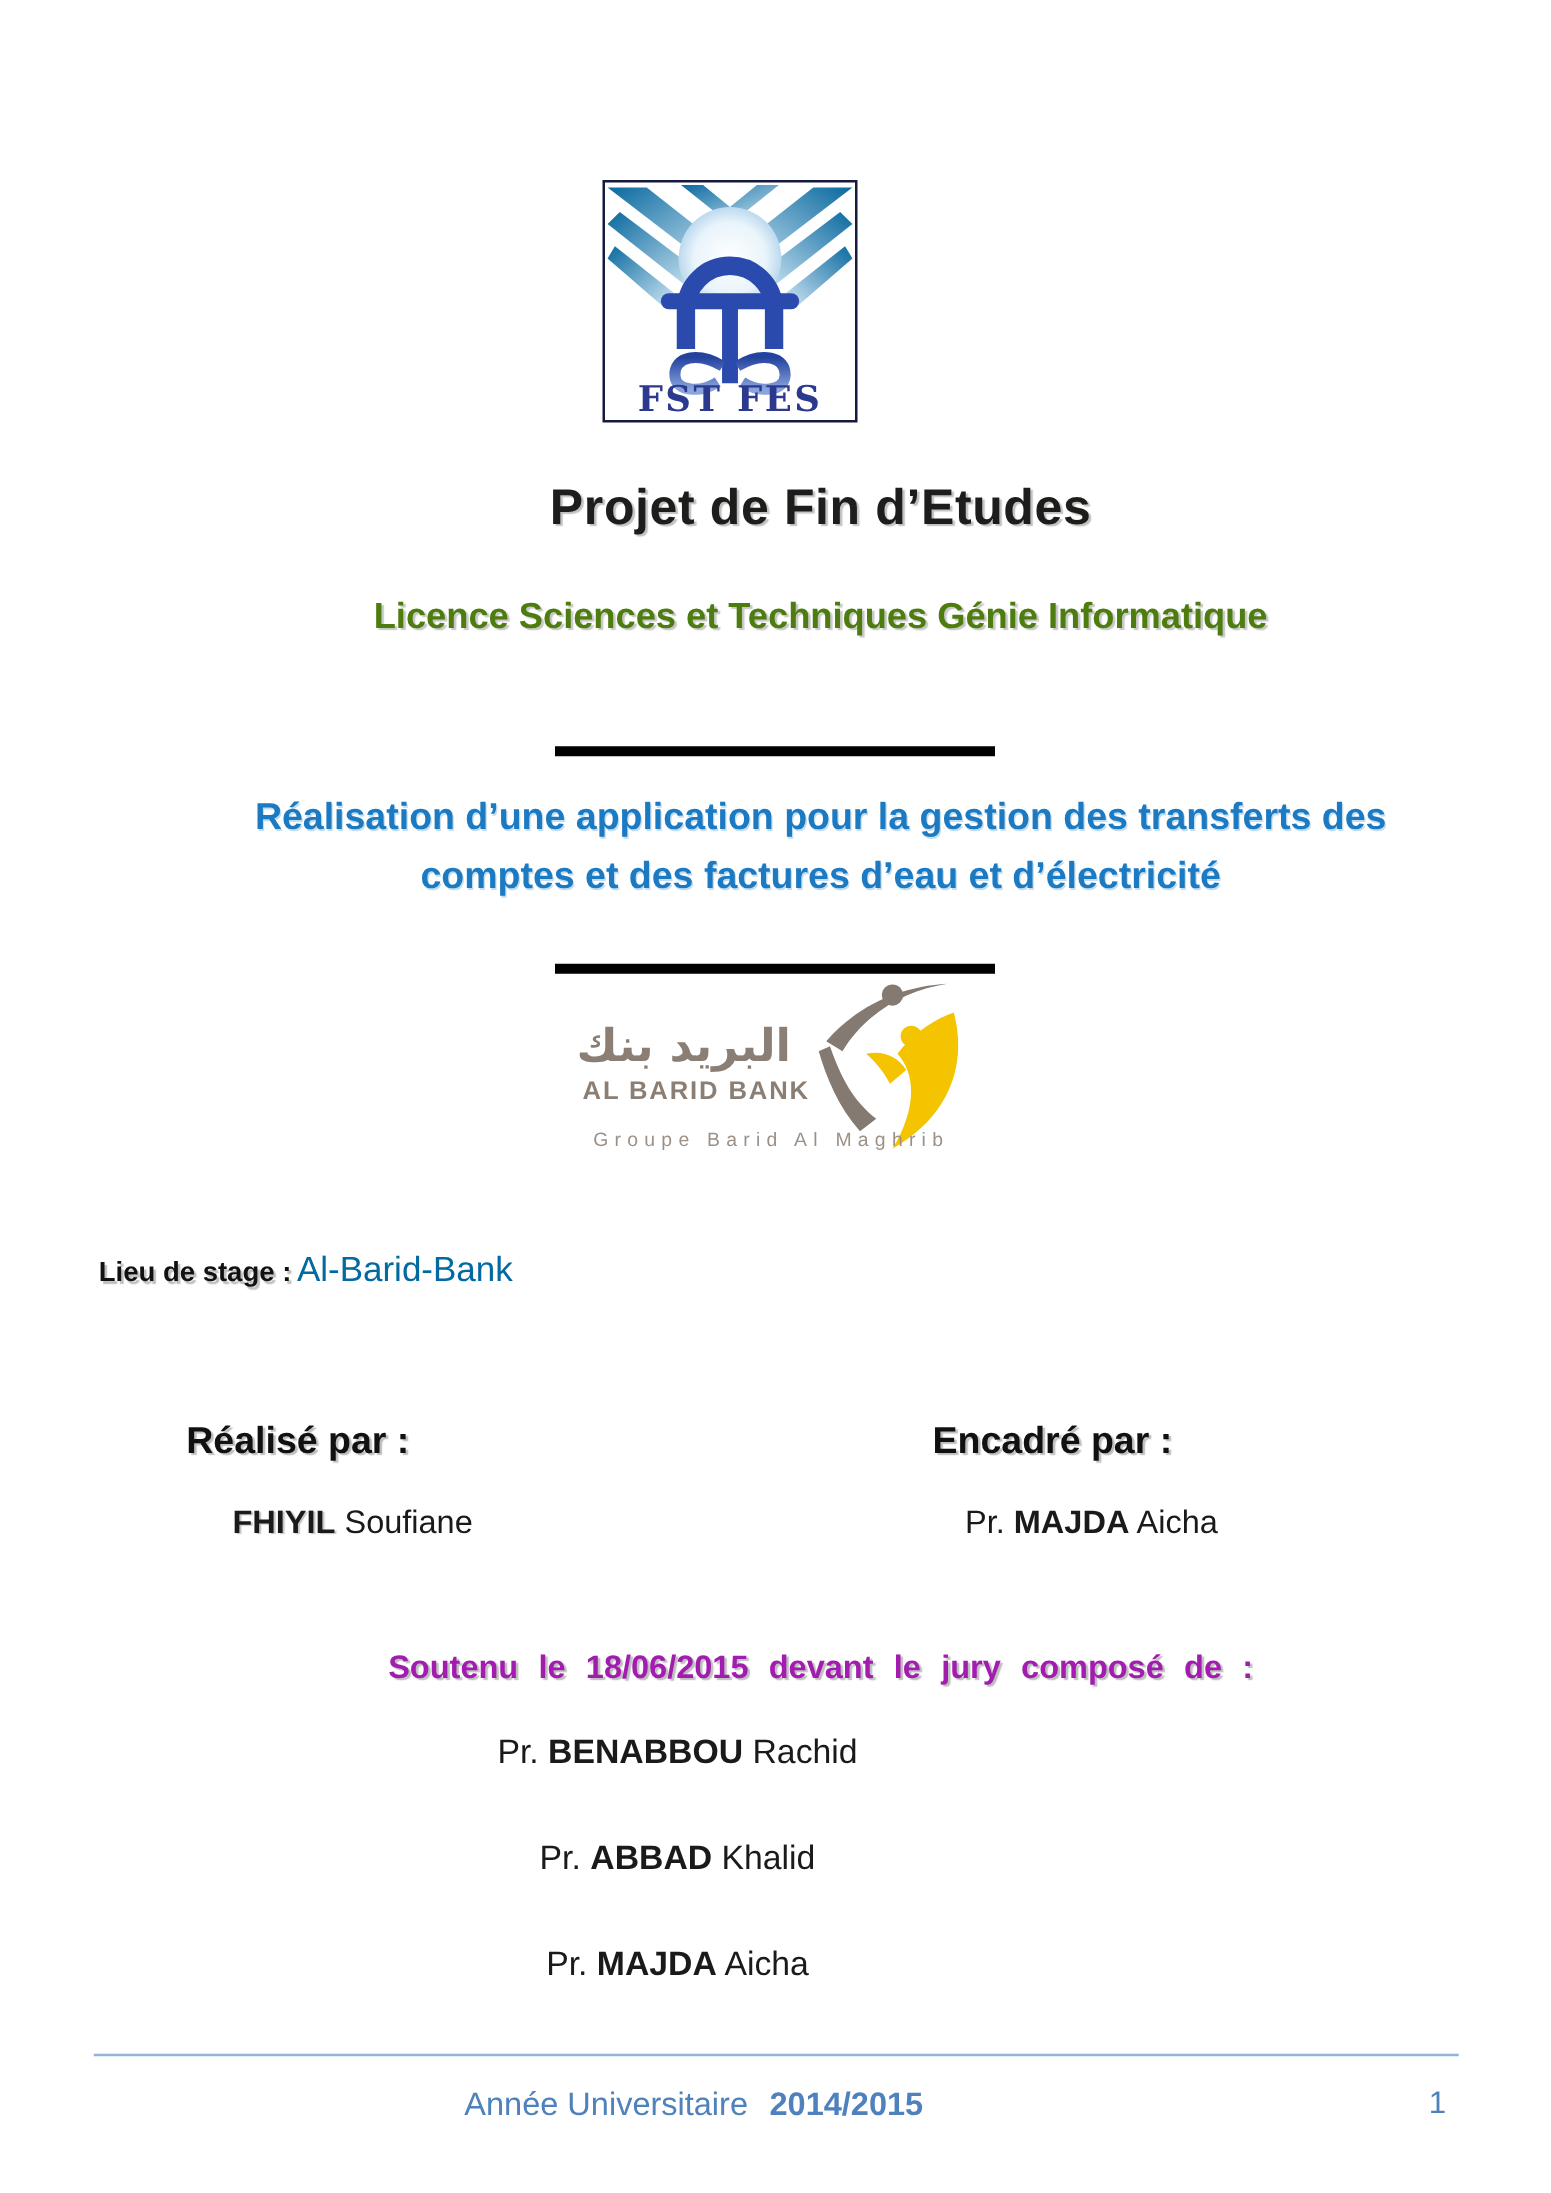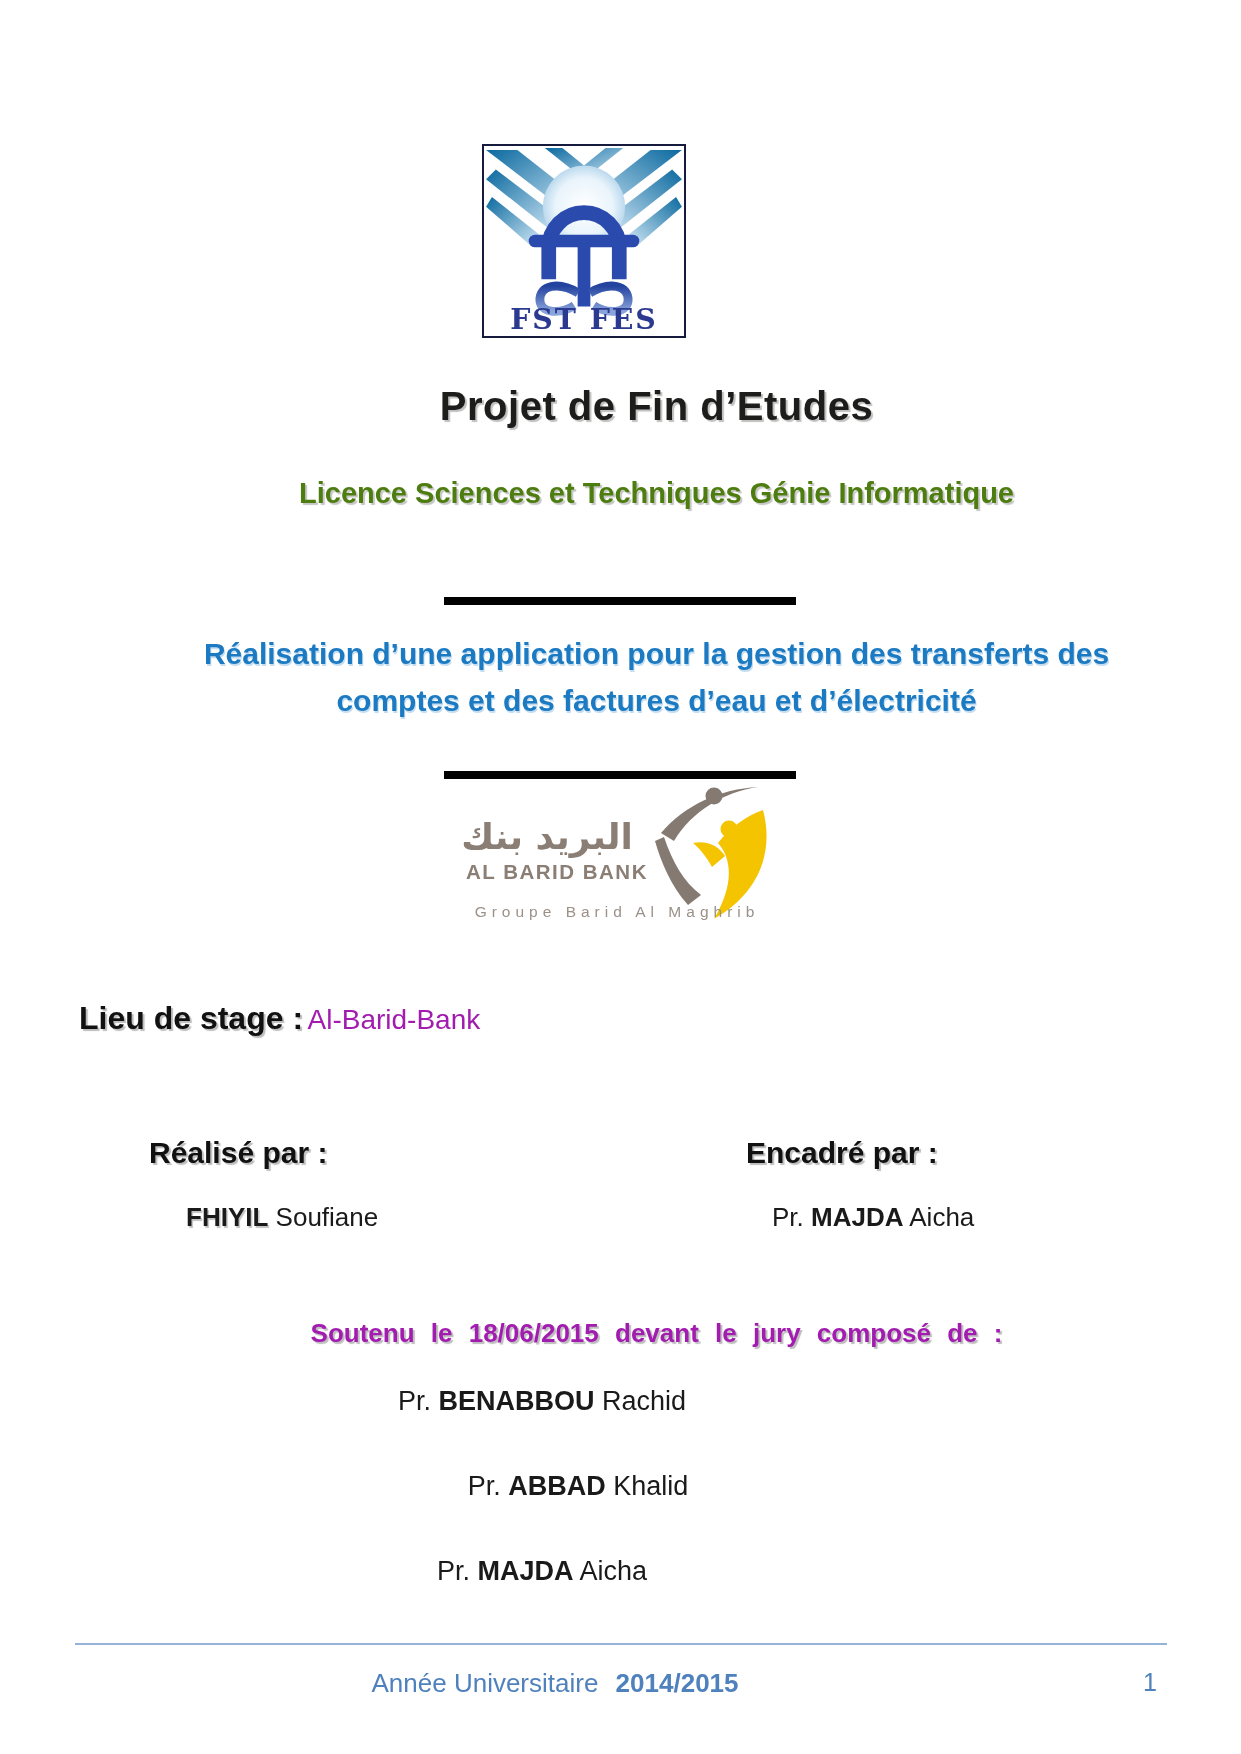--- a/index.html
+++ b/index.html
@@ -36,41 +36,41 @@
   .project-title{
     top:630px;font-size:30px;font-weight:bold;line-height:47px;
     color:#1b7ac2;text-shadow:1px 2px 0 #c4ddf0;
   }
 
   
   .bank-logo{left:462px;top:783px;width:310px;height:142px;}
 
   
   .lieu{left:79px;top:1000px;white-space:nowrap;}
-  .lieu-label{font-size:32px;font-weight:bold;color:#111;text-shadow:2px 2px 1px #bdbdbd;}
-  .lieu-value{font-size:28px;color:#a21caf;}
+  .lieu-label{font-size:22px;font-weight:bold;color:#111;text-shadow:2px 2px 1px #bdbdbd;}
+  .lieu-value{font-size:28px;color:#0369a1;}
 
   
   .credit-label{font-size:30px;font-weight:bold;color:#111;text-shadow:2px 2px 1px #bdbdbd;white-space:nowrap;}
   .credit-name{font-size:26px;color:#1a1a1a;white-space:nowrap;}
   .realized{left:149px;top:1136px;}
   .realized .credit-name{margin-top:32px;margin-left:37px;}
   .supervised{left:746px;top:1136px;}
   .supervised .credit-name{margin-top:32px;margin-left:26px;}
   .bold-shadow{font-weight:bold;text-shadow:1.5px 1.5px 1px #c2c2c2;}
 
   
   .defense-statement{
     top:1318px;font-size:26px;font-weight:bold;color:#a21caf;
     word-spacing:9px;text-shadow:2px 2px 1px #bdbdbd;
   }
   .jury-row{left:0;width:1084px;text-align:center;font-size:27px;color:#1a1a1a;}
   .jury-bold{font-weight:bold;}
   .jury-0{top:1386px;}
-  .jury-1{top:1471px;padding-left:36px;}
+  .jury-1{top:1471px;}
   .jury-2{top:1556px;}
 
   
   .footer-rule{left:75px;top:1643px;width:1092px;height:2px;background:#95b3d7;}
   .footer-text{
     left:0;top:1668px;width:1110px;text-align:center;
     font-size:26px;color:#4f81bd;white-space:nowrap;
   }
   .footer-year{font-weight:bold;margin-left:10px;}
   .footer-page{left:1120px;top:1668px;width:60px;text-align:center;font-size:25px;color:#4f81bd;}

